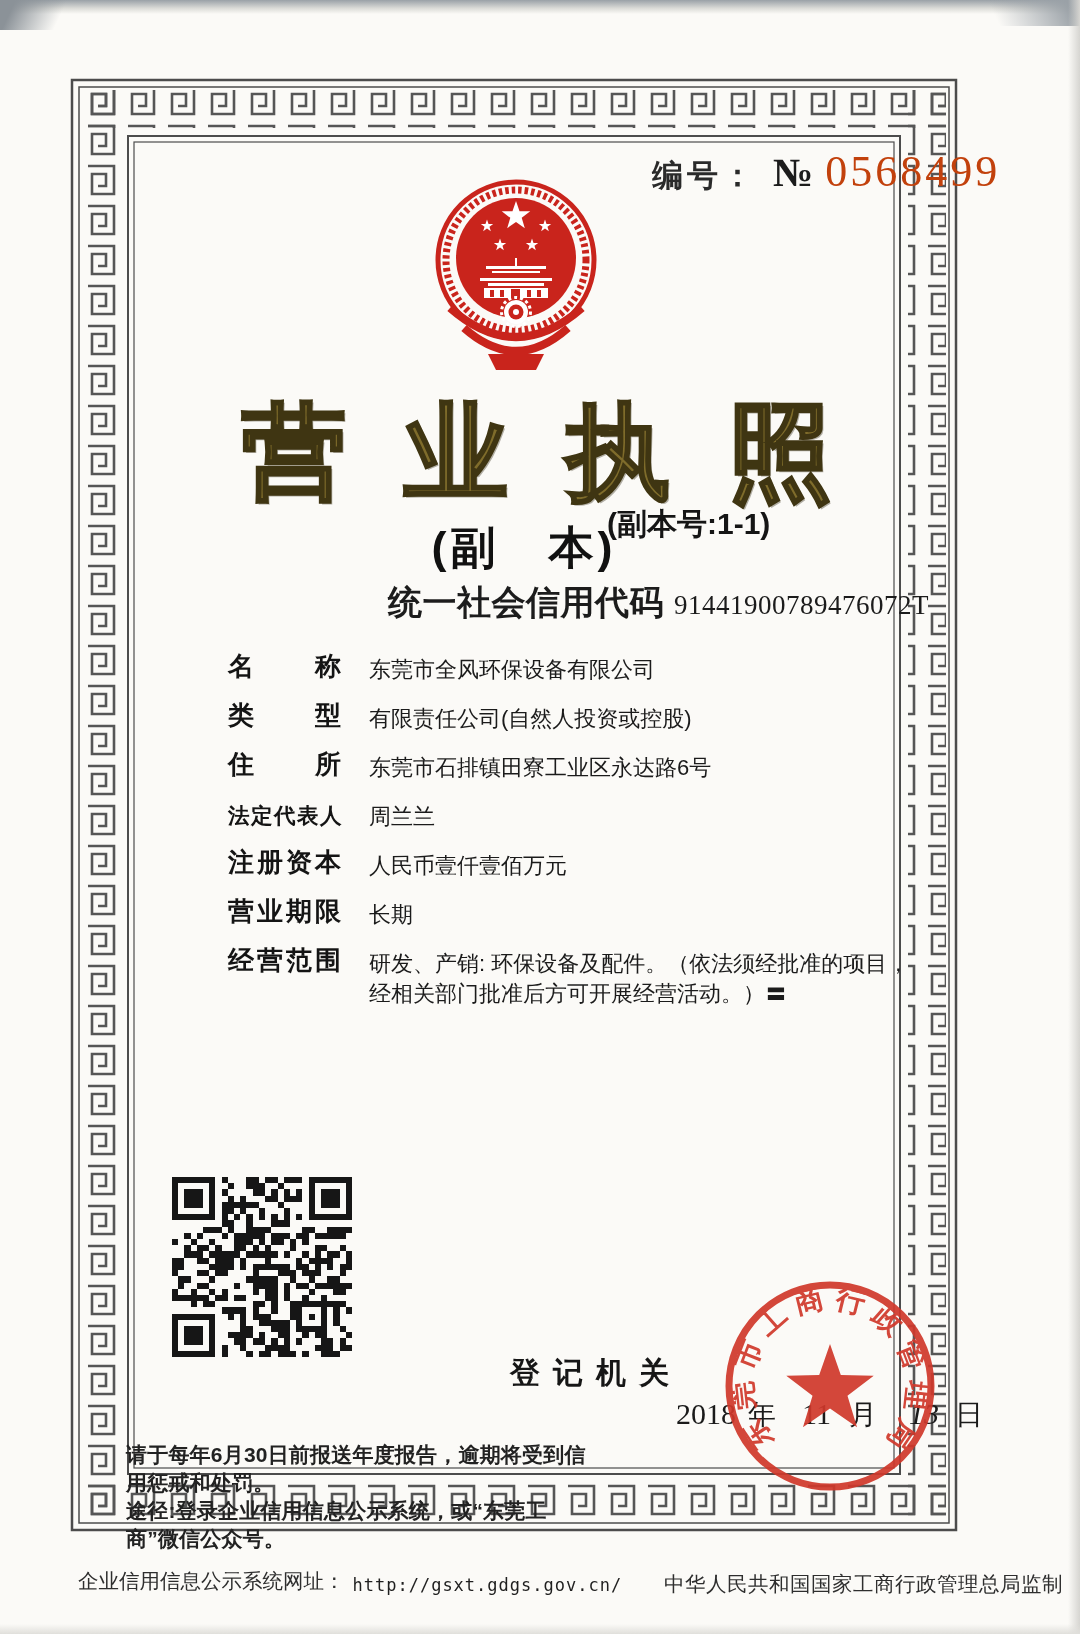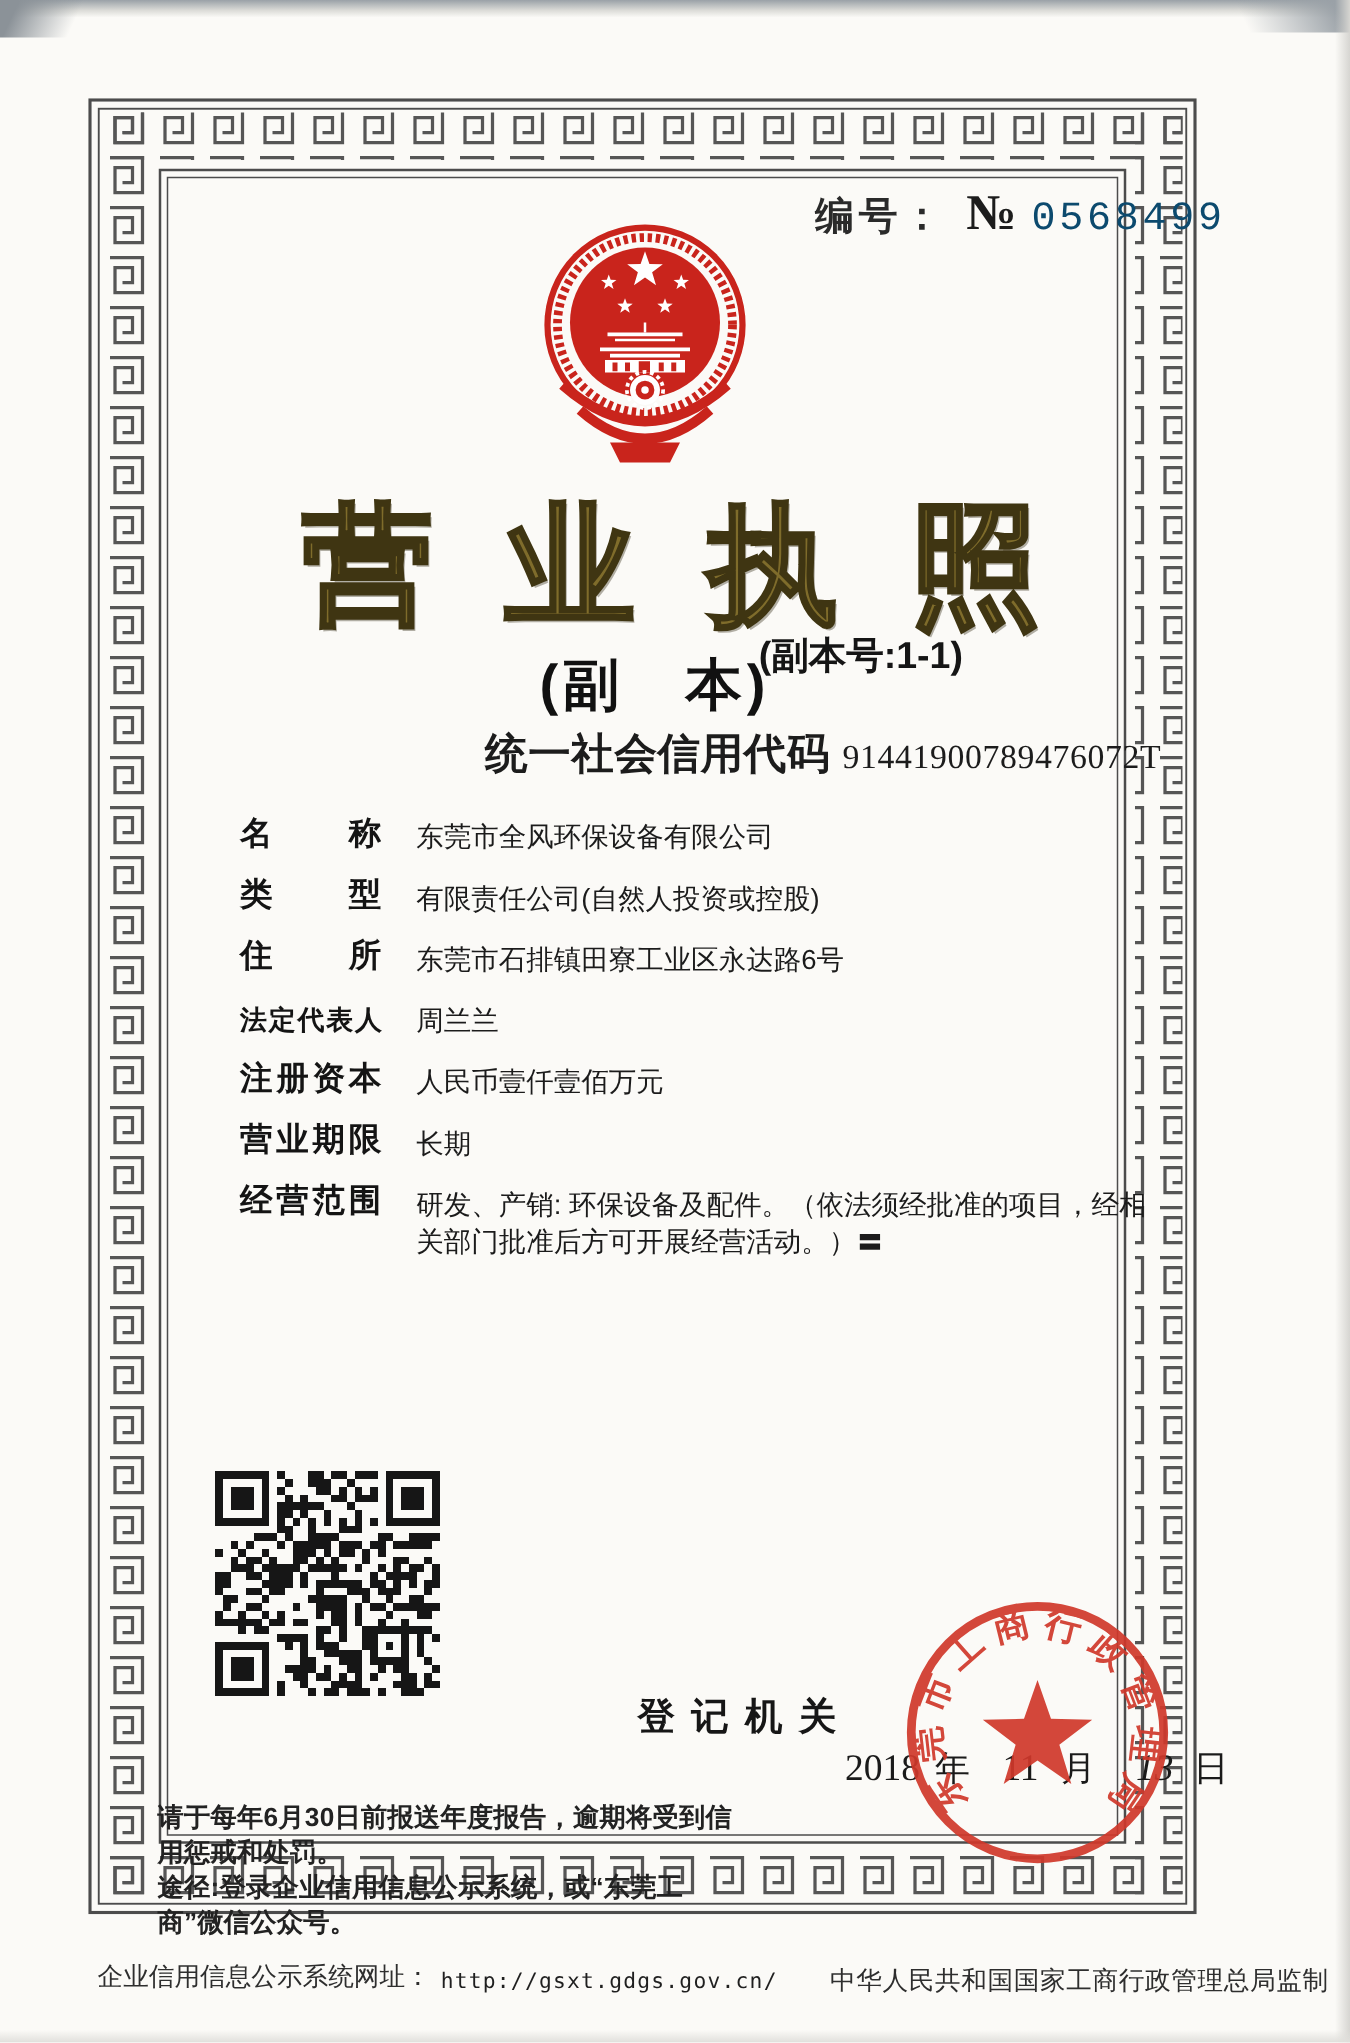--- a/index.html
+++ b/index.html
@@ -20,40 +20,40 @@
   .scan-right{position:absolute;top:0;right:0;width:12px;height:100%;
     background:linear-gradient(to left,#d6d5d1,rgba(251,250,247,0));}
   .scan-bottom{position:absolute;bottom:0;left:0;right:0;height:10px;
     background:linear-gradient(to top,#e0dfdb,rgba(251,250,247,0));}
 
   .frame-svg{position:absolute;left:0;top:0;pointer-events:none;}
 
   .serial{left:652px;top:146px;display:flex;align-items:baseline;}
   .serial-label{font-size:31px;font-weight:700;letter-spacing:4px;color:#2a2a2a;}
   .serial-no{font-family:"Liberation Serif","DejaVu Serif",serif;font-size:40px;font-weight:800;margin-left:16px;}
-  .serial-num{font-family:Liberation Mono, monospace;font-size:32px;margin-left:12px;letter-spacing:3px;color:#0c4a6e;}
+  .serial-num{font-family:Liberation Serif, serif;font-size:44px;margin-left:12px;letter-spacing:3px;color:#c2410c;}
 
   .emblem{left:430px;top:170px;}
 
   .doc-title{left:0;top:384px;width:1080px;text-align:center;
     font-size:104px;font-weight:900;letter-spacing:58px;transform:translateX(26px);
     color:#7f6c2b;-webkit-text-stroke:2.5px #3f3512;
     text-shadow:2px 2px 0 rgba(40,32,8,.35);}
   .copy-label{left:0;top:518px;width:1080px;text-align:center;transform:translateX(-16px);
     font-size:45px;font-weight:900;letter-spacing:4px;color:#111;}
   .copy-number{left:607px;top:504px;font-size:30px;font-weight:600;color:#151515;}
 
   .credit{left:388px;top:580px;display:flex;align-items:baseline;}
   .credit-label{font-size:34px;font-weight:800;letter-spacing:0.5px;}
   .credit-value{font-family:"Liberation Serif","DejaVu Serif",serif;font-size:27px;margin-left:10px;letter-spacing:0.5px;}
 
   .fields{left:192px;top:652px;width:730px;}
   .field-row{display:flex;margin-bottom:16px;}
   .flabel{width:113px;min-width:113px;font-size:26px;font-weight:800;
-    text-align:justify;text-align-last:justify;line-height:29px;color:#141414;}
+    text-align:justify;text-align-last:justify;line-height:29px;color:#141414;margin-left:36px;}
   .flabel.label-5{font-size:21.5px;letter-spacing:-0.5px;line-height:29px;padding-top:3px;}
   .fvalue{margin-left:28px;width:596px;font-size:22px;line-height:30px;padding-top:3px;color:#1b1b1b;}
   .endmark{font-weight:900;letter-spacing:-2px;}
 
   .qr{left:172px;top:1176px;width:180px;height:182px;}
   .qr svg{width:100%;height:100%;}
 
   .reg-label{left:510px;top:1353px;font-size:30px;font-weight:800;letter-spacing:13px;color:#161616;}
 
   .issue-date{left:676px;top:1396px;display:flex;align-items:baseline;font-size:28px;color:#1a1a1a;}

